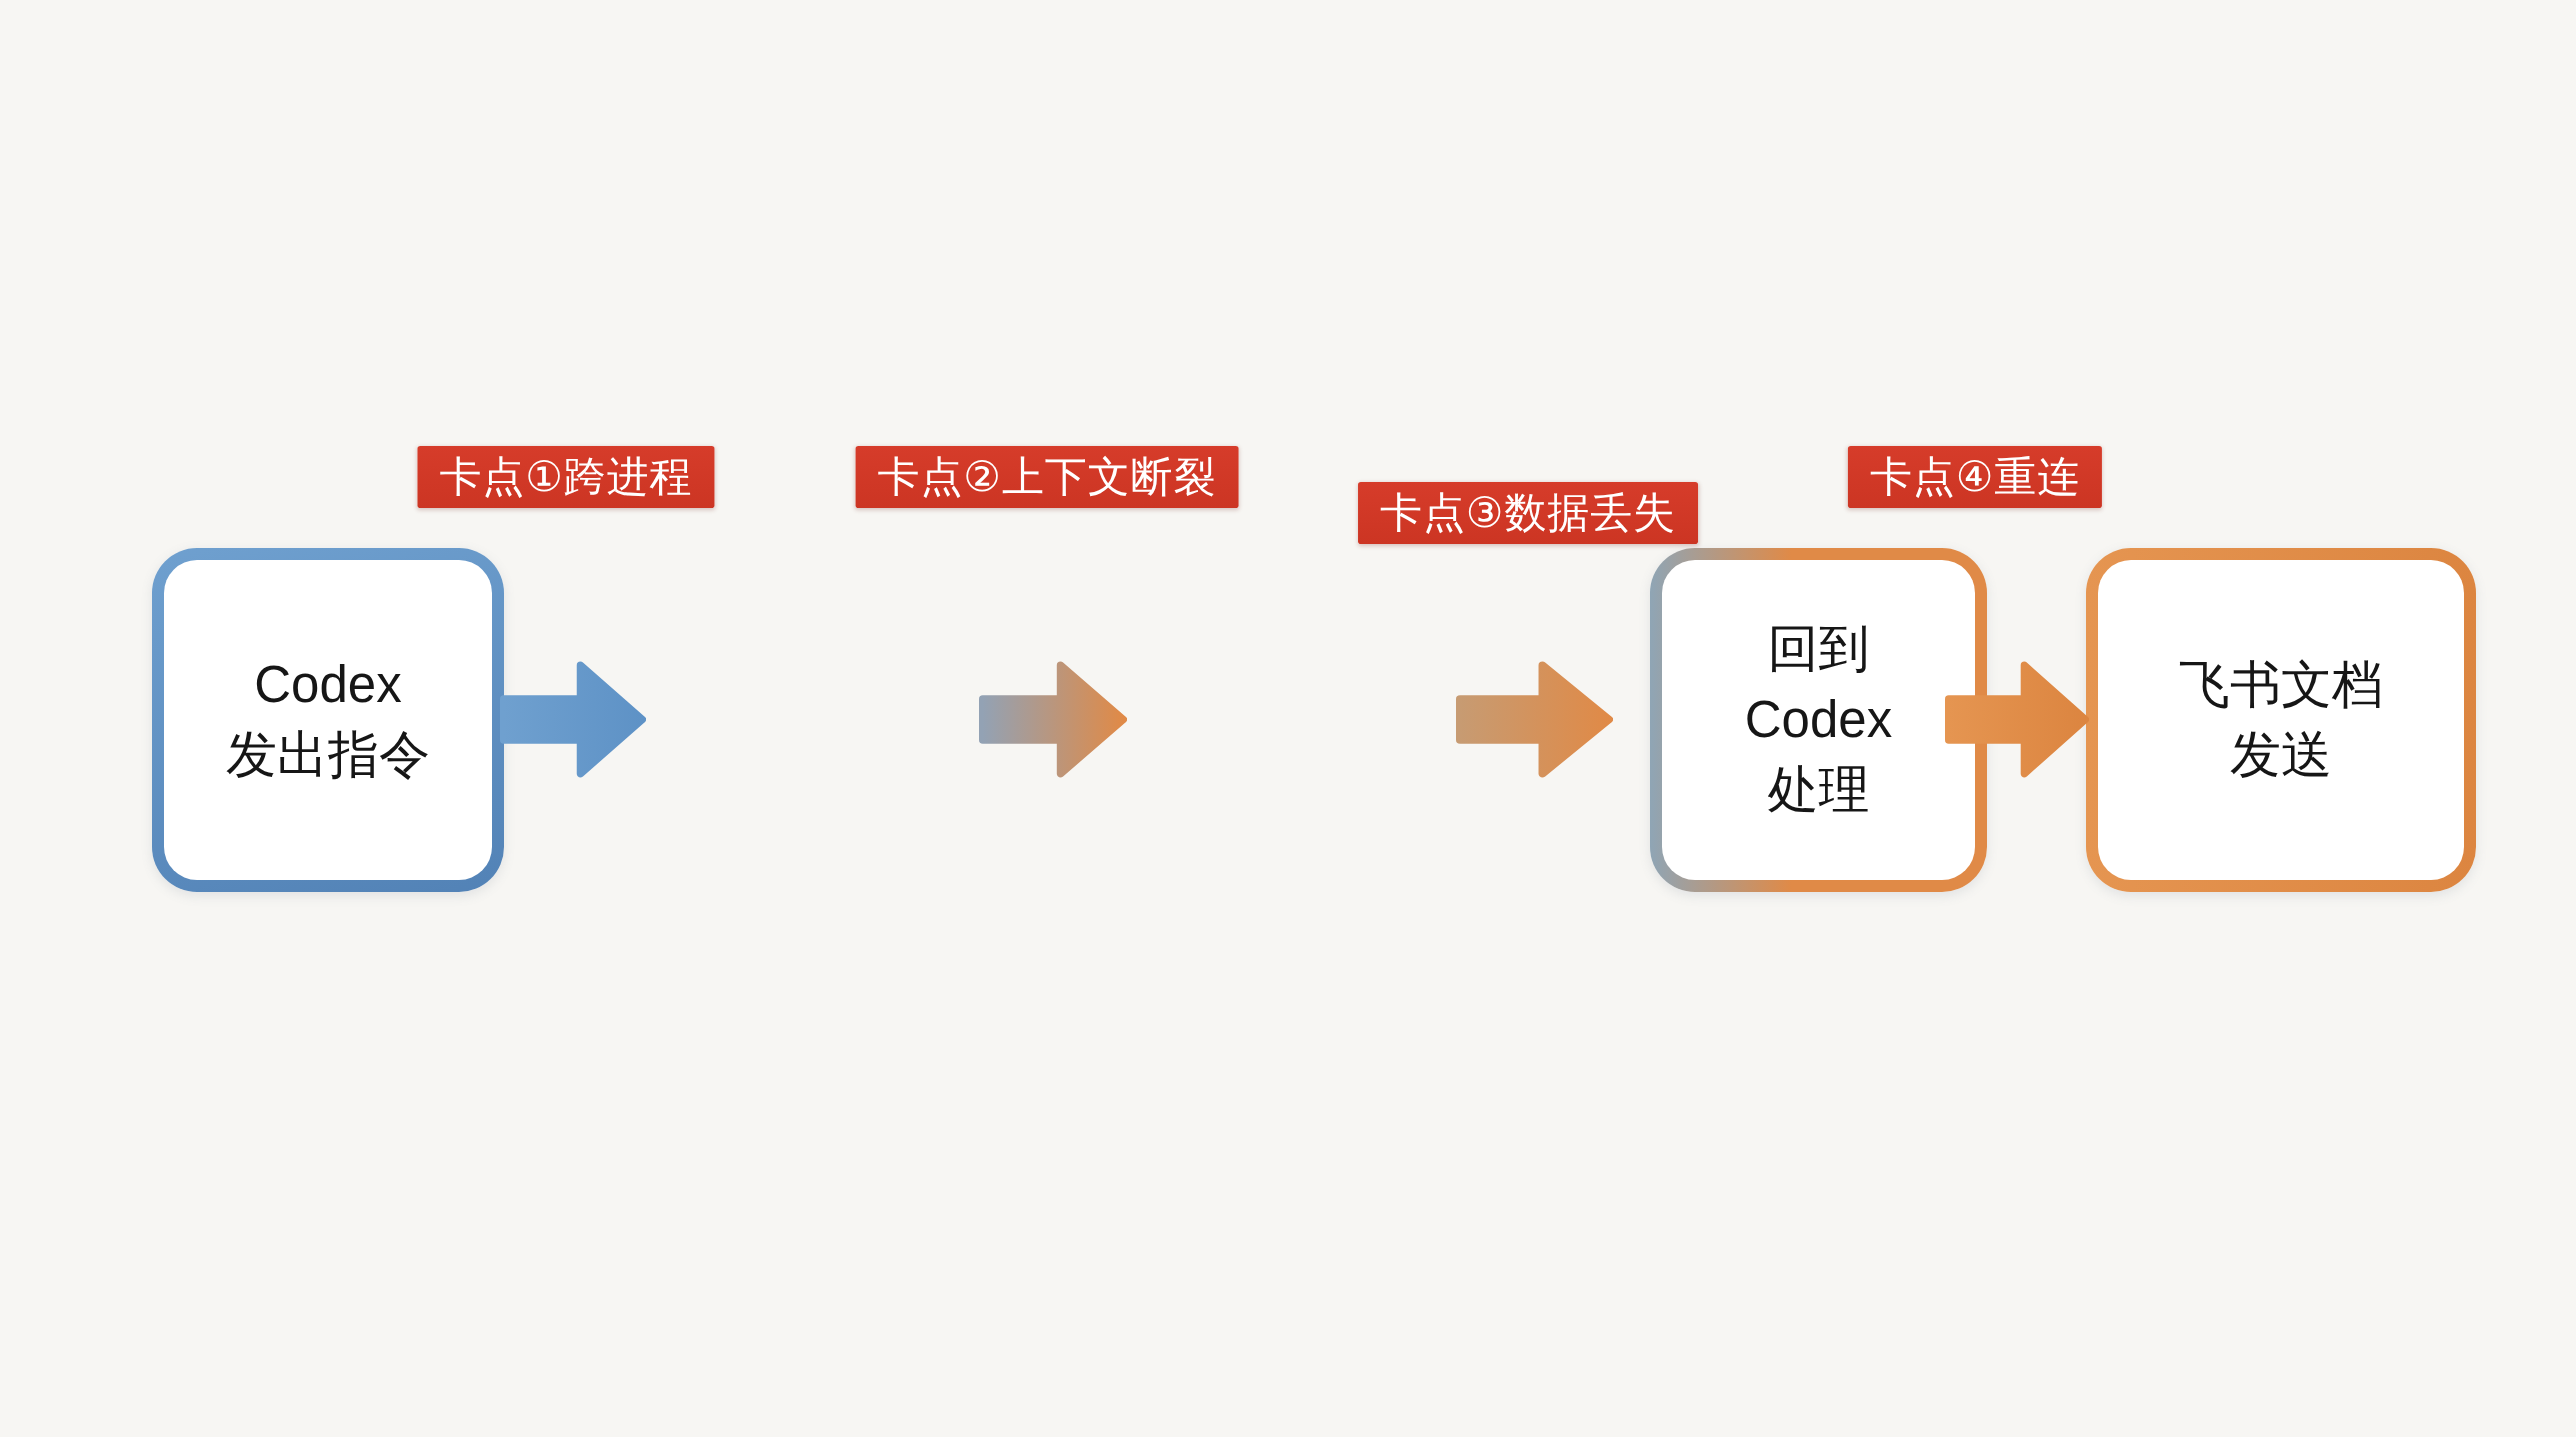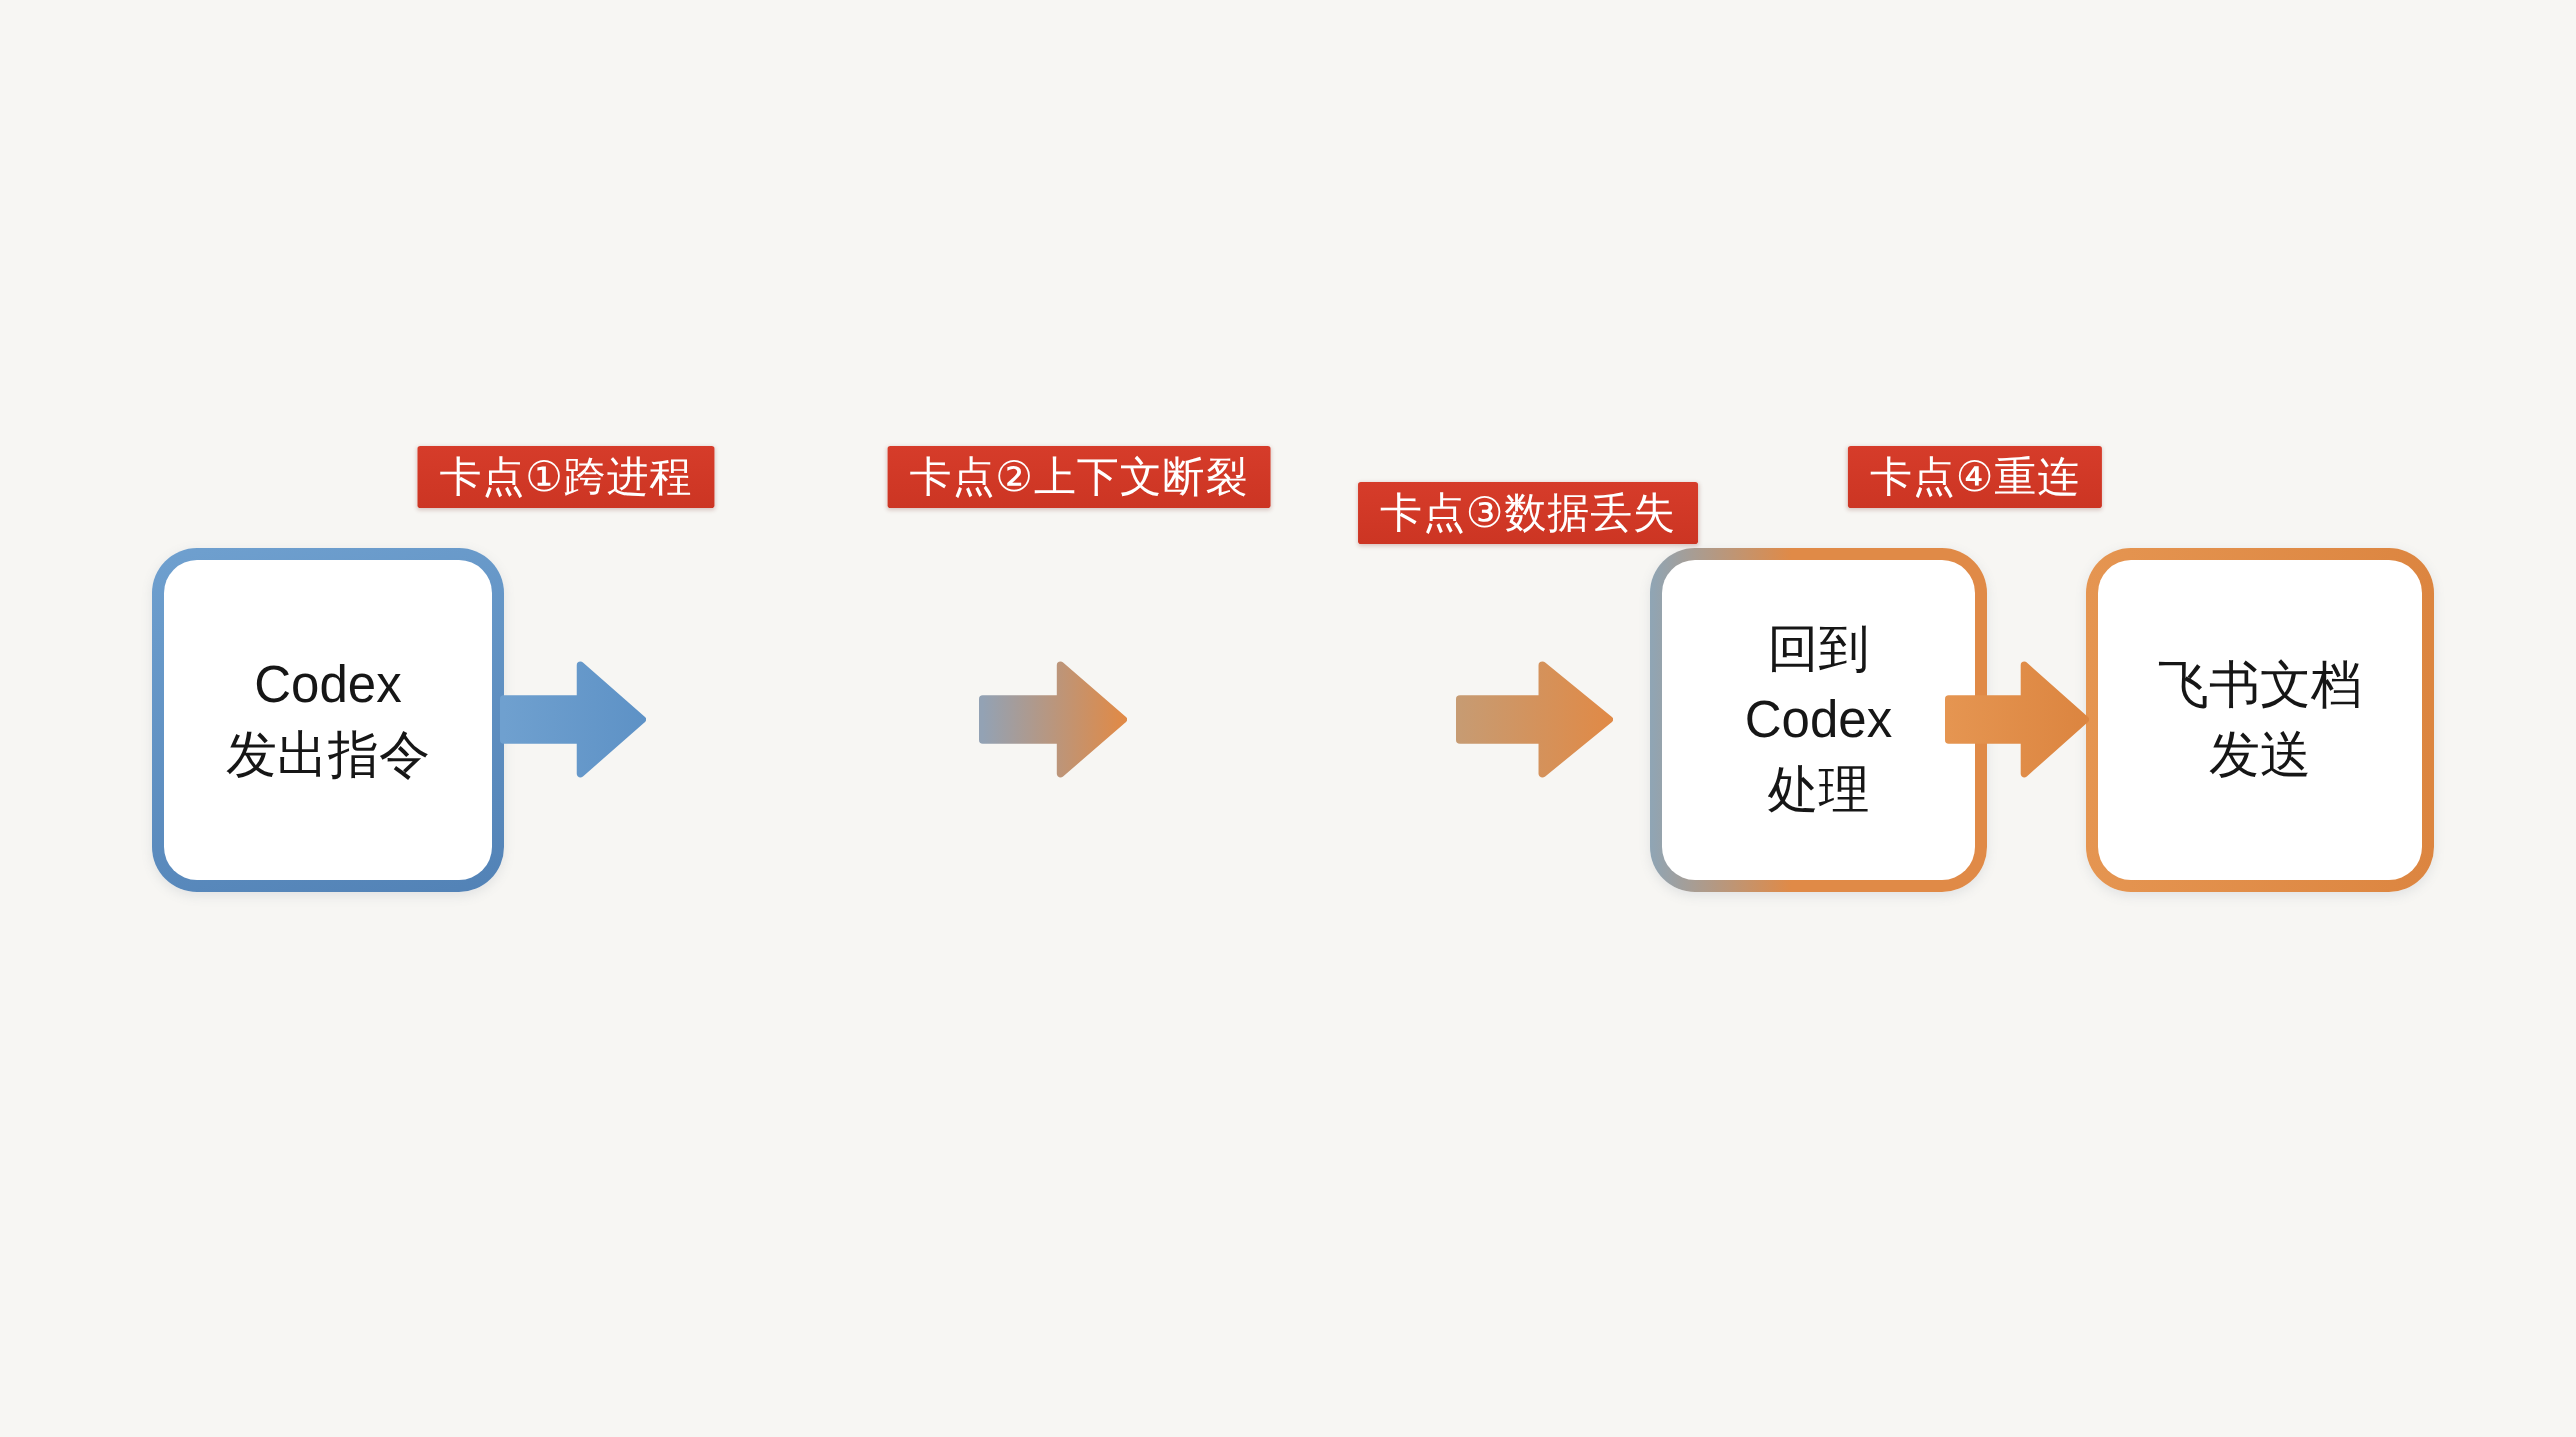--- a/index.html
+++ b/index.html
@@ -19,21 +19,21 @@
     top:446px;height:62px;
     transform:translateX(-50%);
     background:linear-gradient(180deg,var(--badge-bg,#D63C2A) 0%, #CC3523 100%);
     color:var(--badge-text,#fff);
     font-size:42px;line-height:62px;font-weight:500;
     padding:0 22px;border-radius:2.8px;
     white-space:nowrap;
     box-shadow:0 1.9px 4.7px rgba(120,40,30,.25);
     letter-spacing:0.9px;
   }
-  .l0{left:566px;} .l1{left:1047px;margin-left:32px;} .l2{left:1528px;margin-top:36px;} .l3{left:1975px;text-align:right;}
+  .l0{left:566px;} .l1{left:1047px;} .l2{left:1528px;margin-top:36px;} .l3{left:1975px;text-align:right;}
 
   
   .step{
     position:absolute;
     top:548px;height:344px;
     padding:12px;box-sizing:border-box;
     border-radius:45px;
     box-shadow:0 3.7px 11.2px rgba(100,110,135,.14);
   }
   .step-inner{
@@ -49,21 +49,21 @@
     font-size:51px;line-height:1.38;font-weight:500;
   }
   .b0{left:152px;width:352px;
       background:linear-gradient(165deg,var(--blue-light,#6FA0CF) 0%,var(--blue-deep,#5282B6) 100%);}
   .b1{left:642px;width:339px;
       background:linear-gradient(90deg,var(--steel-blue,#7E9BB8) 0%,var(--salmon,#C98166) 100%);}
   .b2{left:1123px;width:335px;
       background:linear-gradient(90deg,var(--slate,#8FA5B5) 0%,var(--tan-orange,#CE9468) 100%);}
   .b3{left:1610px;width:337px;
       background:linear-gradient(90deg,var(--slate,#8FA5B5) 0%,var(--orange,#E08A47) 42%,var(--orange,#E08A47) 100%);margin-left:40px;}
-  .b4{left:2086px;width:348px;
+  .b4{left:2086px;width:390px;
       background:linear-gradient(90deg,var(--orange-light,#E59551) 0%,var(--orange-deep,#DC8540) 100%);}
 
   
   .arrow{
     position:absolute;
     top:656px;height:127px;
   }
   .a0{left:500px;width:146px;}
   .a1{left:979px;width:148px;}
   .a2{left:1456px;width:157px;}

